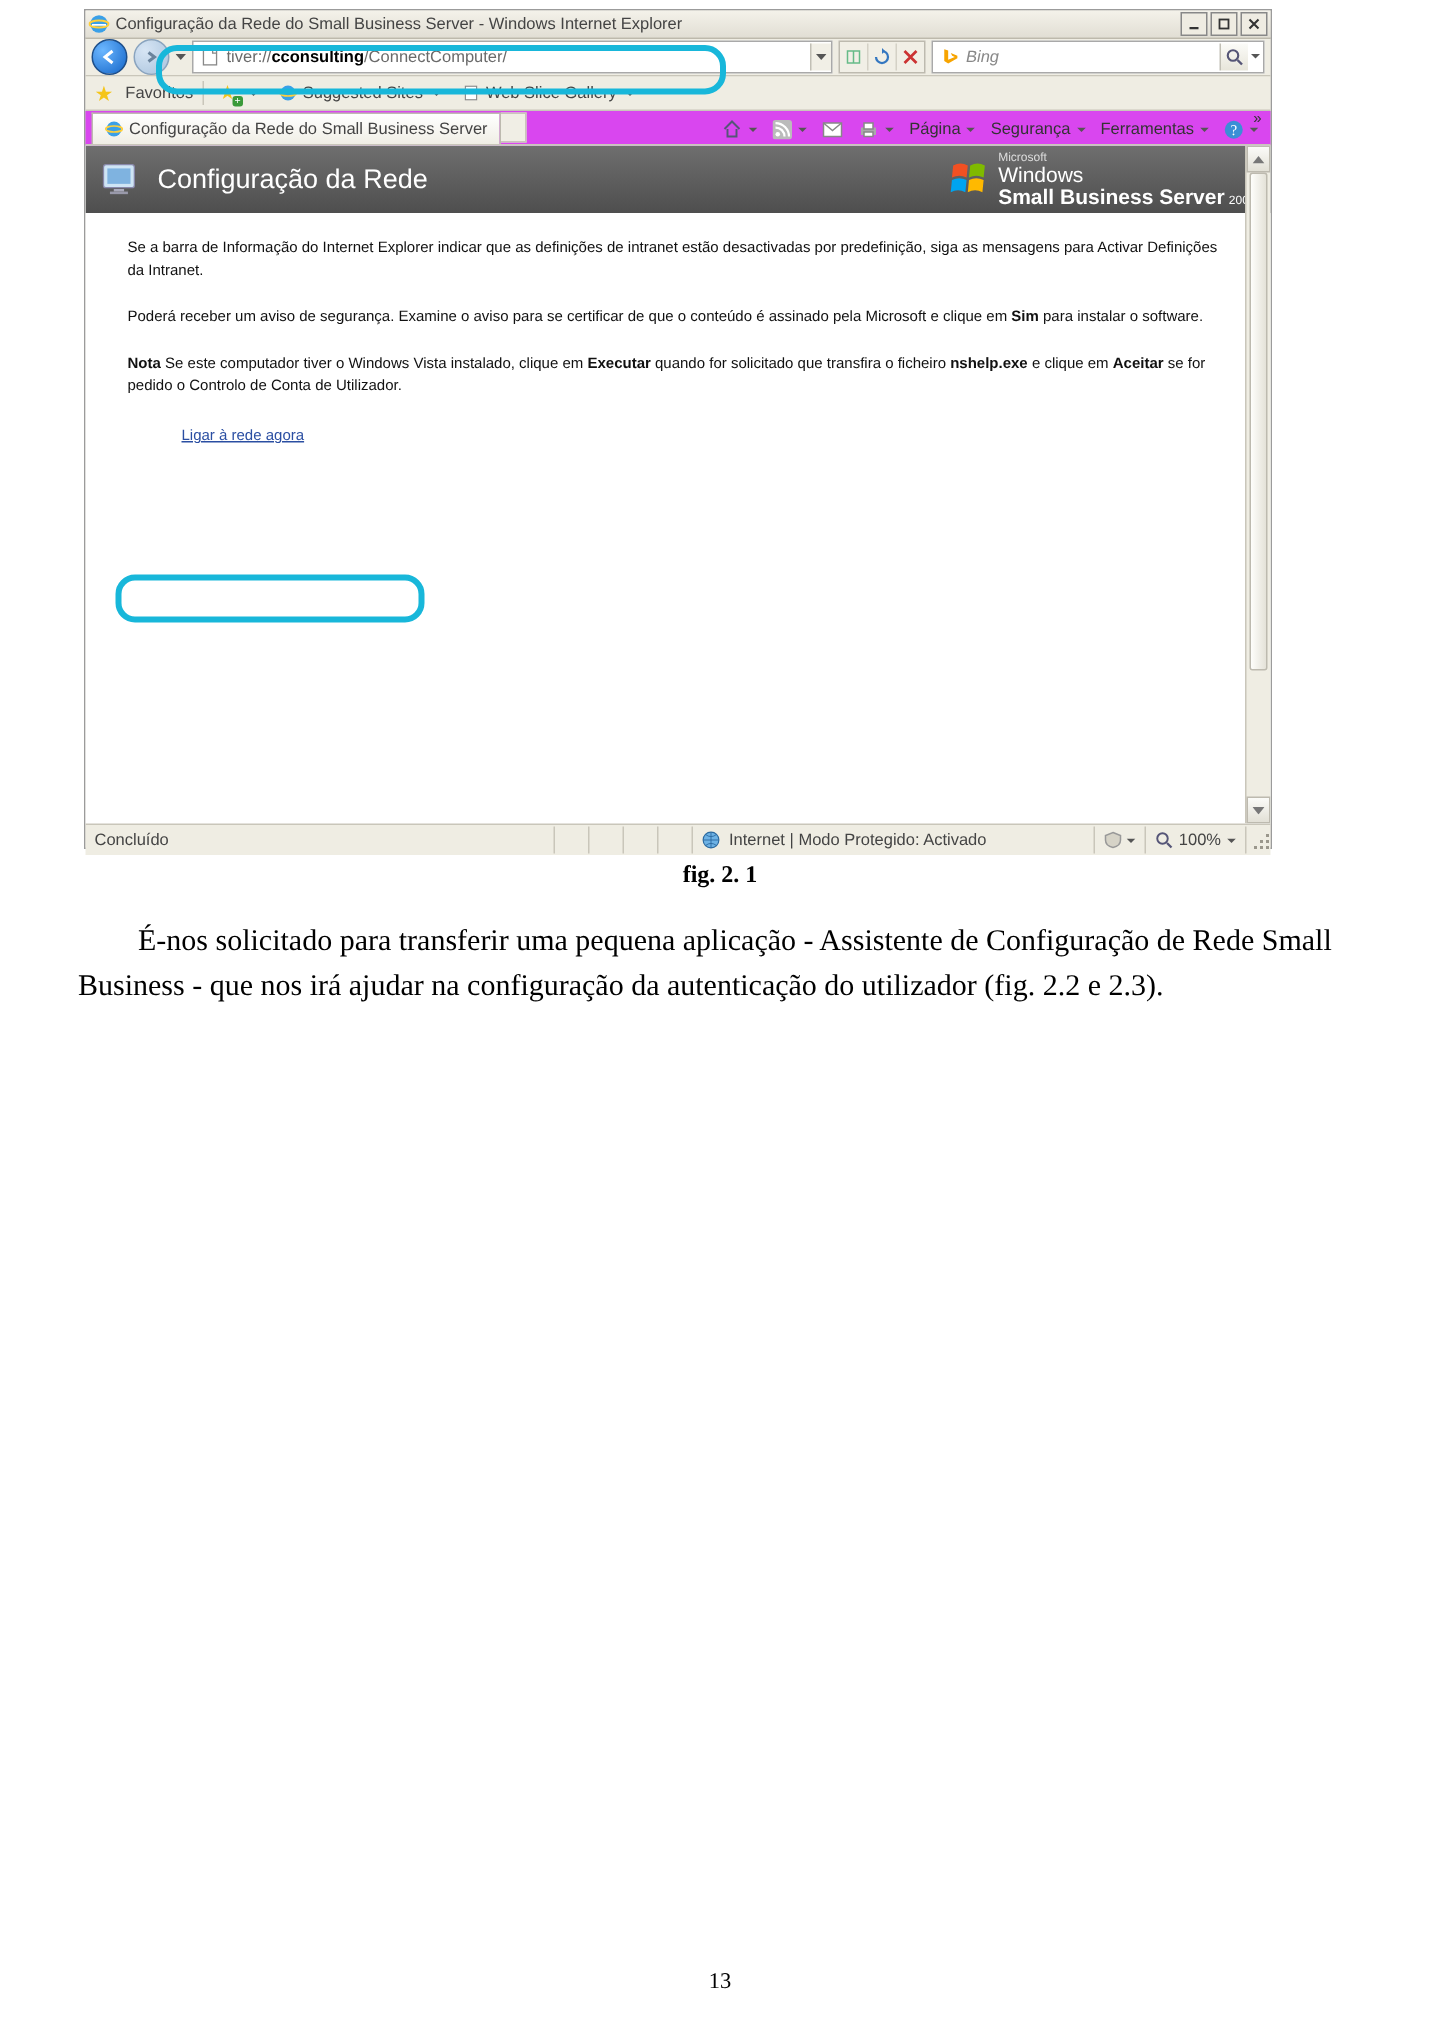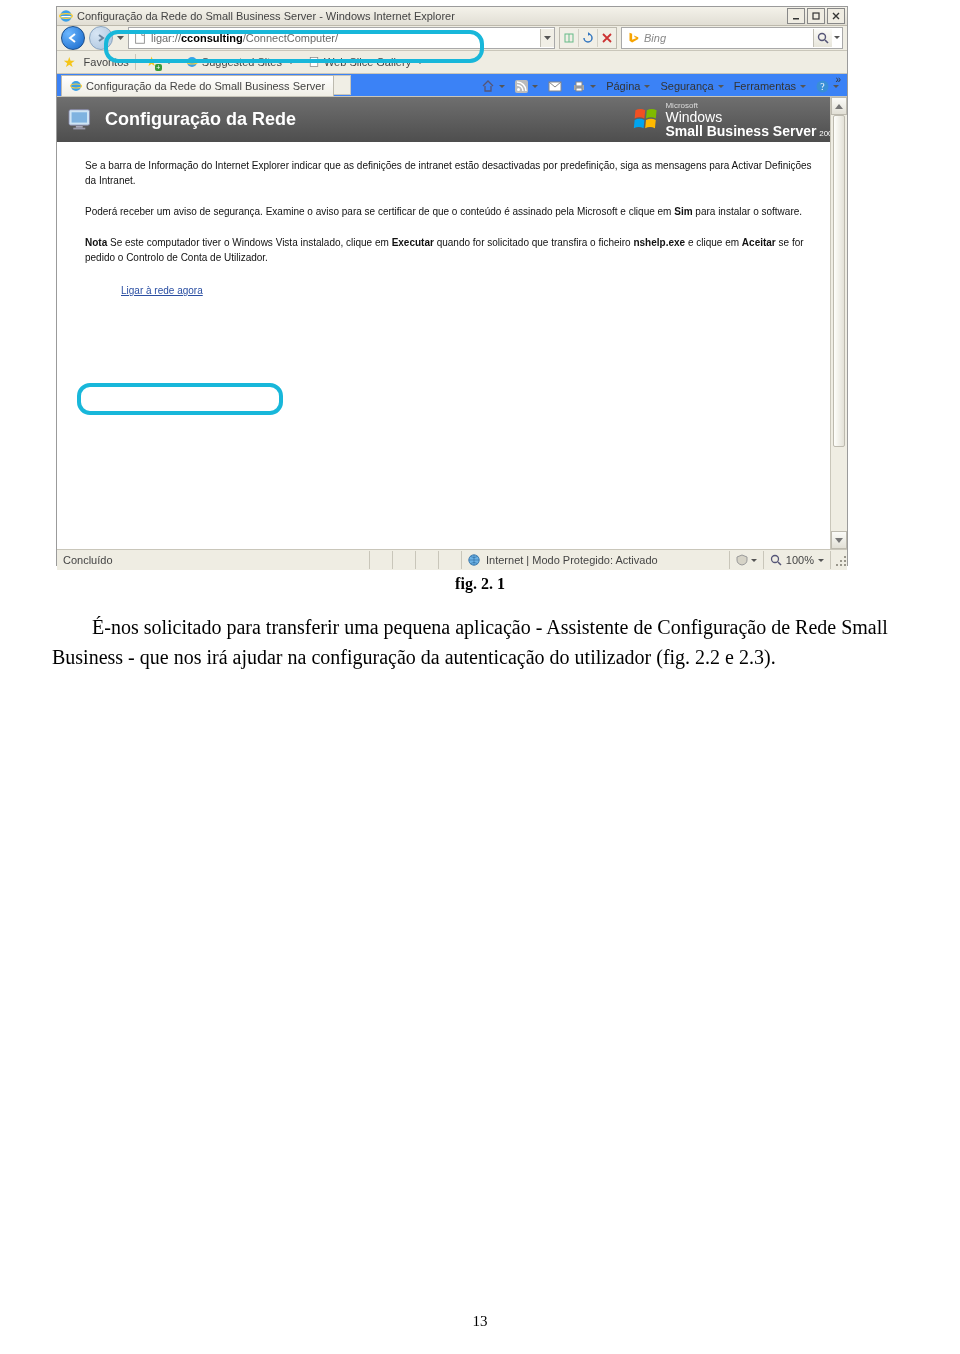--- a/index.html
+++ b/index.html
@@ -27,36 +27,36 @@
   .srch{display:flex;align-items:center;height:20px;border:1px solid #a9a9a9;background:#fff;width:220px}
   .srch .bing{width:14px;height:14px;margin:0 4px}
   .srch .stxt{flex:1;color:#888;font-style:italic}
   .srch .mag{width:18px;height:18px;border-left:1px solid #c1bfb5;background:linear-gradient(#fbfbf8,#e7e5da);display:flex;align-items:center;justify-content:center}
   .srch .magdd{width:10px;display:flex;align-items:center;justify-content:center}
   .favrow{height:22px;background:#efede3;border-bottom:1px solid #c9c6ba;display:flex;align-items:center;padding:0 6px;gap:6px;color:#444}
   .favrow .star{color:#f5c518;font-size:14px;margin-right:2px}
   .favbtn{display:flex;align-items:center;gap:4px;height:18px;padding:0 4px}
   .favbtn .dd{margin-left:2px}
   .sep{width:1px;height:16px;background:#c9c6ba}
-  .tabrow{height:22px;background:#3b82f6;border-bottom:1px solid #c9c6ba;display:flex;align-items:center;padding-left:4px;position:relative}
+  .tabrow{height:22px;background:#d946ef;border-bottom:1px solid #c9c6ba;display:flex;align-items:center;padding-left:4px;position:relative}
   .tab{height:20px;border:1px solid #bdbaaf;border-bottom:none;background:linear-gradient(#fff,#f0eee5);display:flex;align-items:center;gap:4px;padding:0 8px;max-width:360px}
   .tab .ie{width:12px;height:12px}
   .tab .tlbl{white-space:nowrap;overflow:hidden;color:#444}
   .newtab{width:16px;height:18px;margin-left:0;border:1px solid #c9c6ba;border-left:none;background:#f0eee5}
   .cmdbar{position:absolute;right:4px;top:1px;display:flex;align-items:flex-end;gap:2px;color:#333;height:20px}
   .cmd{display:flex;align-items:center;height:18px;padding:0 4px;gap:3px}
   .cmd .dd{margin-left:1px}
   .chev{position:absolute;right:2px;top:-1px;font-size:10px;color:#333}
   .content{position:relative;height:452px;background:#fff;border-bottom:1px solid #c9c6ba;overflow:hidden}
   .sc-track{position:absolute;right:0;top:0;bottom:0;width:16px;background:#efede3;border-left:1px solid #c9c6ba}
   .sc-btn{height:16px;background:linear-gradient(#fbfbf8,#e2e0d6);border:1px solid #bdbaaf;display:flex;align-items:center;justify-content:center}
   .sc-thumb{position:absolute;left:2px;right:2px;top:18px;height:330px;border-radius:2px;border:1px solid #bdbaaf;background:linear-gradient(90deg,#fefefb,#e4e2d8)}
   .hdr{height:45px;background:linear-gradient(#6f6f6f,#4e4e4e);display:flex;align-items:center;padding:0 10px;color:#fff}
   .hdr .mon{width:28px;height:24px;margin-right:10px}
-  .hdr .hlbl{font-size:18px;font-weight:700}
+  .hdr .hlbl{font-size:18px;font-weight:400}
   .hdr .right{margin-left:auto;display:flex;align-items:center;gap:6px}
   .hdr .flag{width:26px;height:26px}
   .hdr .wtxt{line-height:1;font-size:10px;color:#fff}
   .hdr .wtxt .ms{font-size:8px;color:#ddd}
   .hdr .wtxt .sbs{font-weight:bold;font-size:14px}
   .body{padding:16px 28px 0 28px;font-family:Verdana,Tahoma,sans-serif;font-size:10px;color:#111;line-height:1.5}
   .body p{margin:0 0 16px 0}
   .note{margin:0 0 16px 30px}
   .linkrow{margin:18px 0 0 36px}
   .linkrow a{color:#2a4ea2;text-decoration:underline;font-size:10px}
@@ -125,21 +125,21 @@
             <path d="M0 0 L3.5 4 L7 0 Z" fill="#555"></path>
           </svg>
         </span>
 
       <div class="addrgrp">
         <svg class="pgico" viewBox="0 0 16 16">
             <rect x="3" y="2" width="10" height="12" fill="#fff" stroke="#888"></rect>
             <path d="M10 2 v3 h3" fill="none" stroke="#888"></path>
           </svg>
         <span class="url">
-          <span>ligar://</span><b>cconsulting</b><span>/ConnectComputer/</span>
+          <span>tiver://</span><b>cconsulting</b><span>/ConnectComputer/</span>
         </span>
         <div class="ddbtn">
             <svg width="7" height="4">
               <path d="M0 0 L3.5 4 L7 0 Z" fill="#555"></path>
             </svg>
           </div>
       </div>
 
       <div class="clus">
         <div class="clusbtn">

